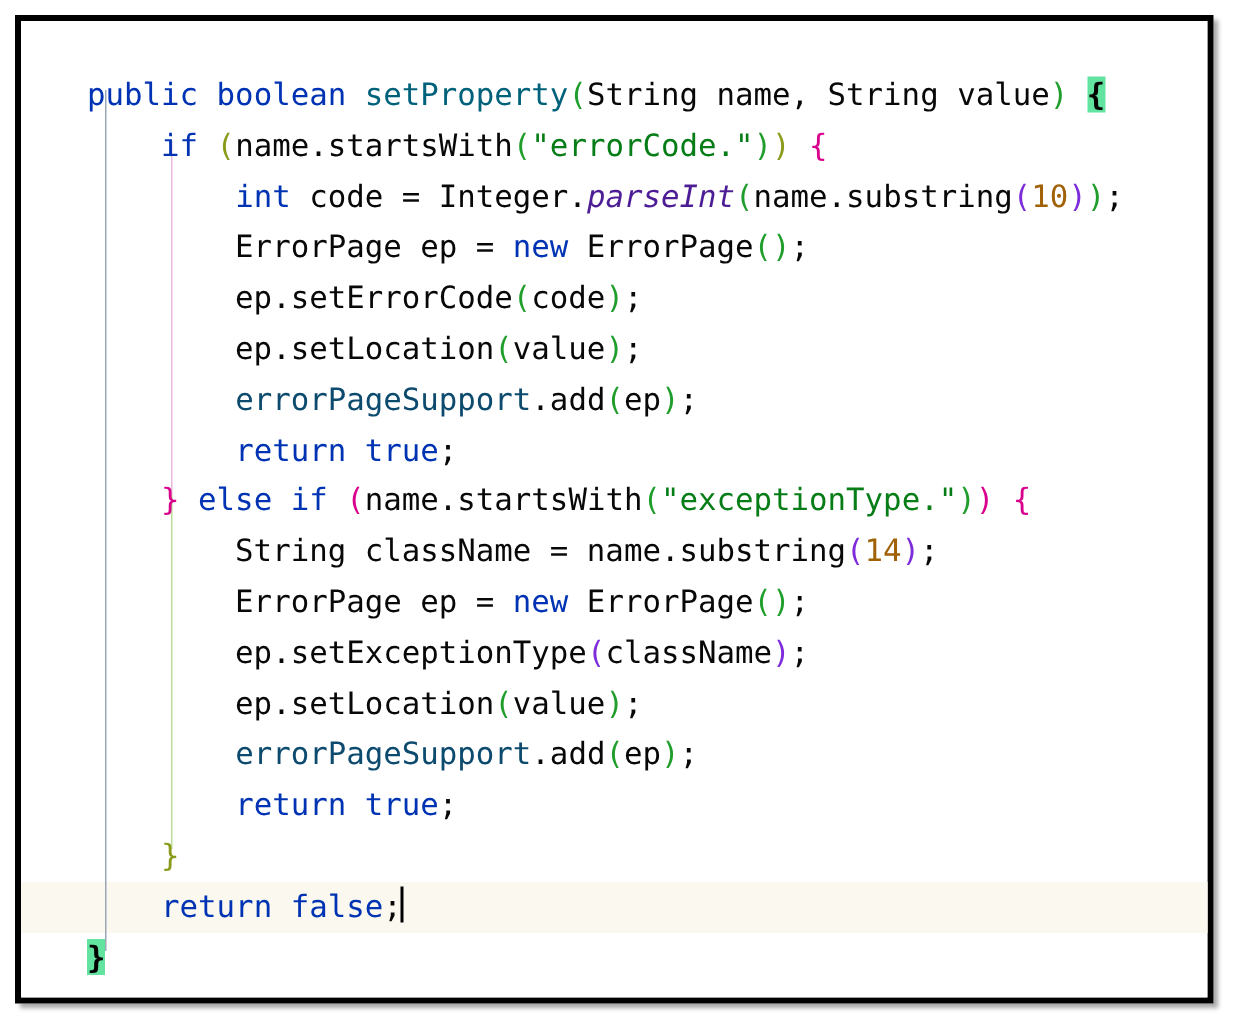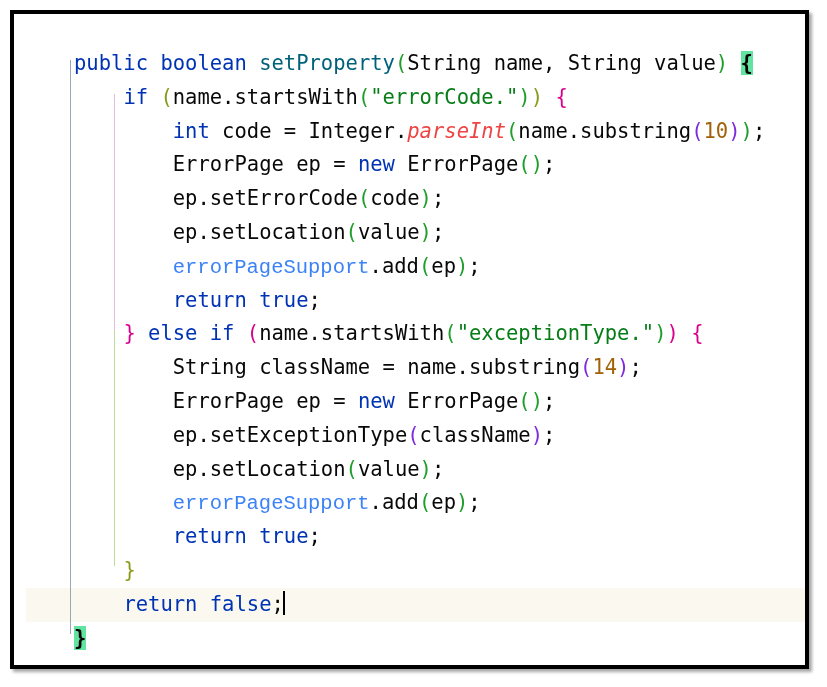--- a/index.html
+++ b/index.html
@@ -49,21 +49,20 @@
     left: 0;
     top: 0;
     width: 100%;
     padding-top: 33px;
     font-family: "DejaVu Sans Mono", monospace;
     font-size: 20.5px;
     line-height: 33.8px;
     white-space: pre;
     letter-spacing: 0px;
     color: #080808;
-    padding-left: 16px;
   }
 
   .line {
     position: relative;
     height: 33.8px;
     padding-left: 44px;
   }
 
   
   .line.current-line::before {
@@ -77,22 +76,22 @@
     z-index: 0;
   }
   .line > .line-text {
     position: relative;
     z-index: 2;
   }
 
   
   .kw        { color: #0033B3; }                 
   .method    { color: #00627A; }                 
-  .field     { color: #3b82f6; font-family: Liberation Mono, monospace; }                 
-  .static-m  { color: #ef4444; font-style: italic; } 
+  .field     { color: #0c4a6e; }                 
+  .static-m  { color: #4c1d95; font-style: italic; } 
   .str       { color: #067D17; }                 
   .num       { color: #a16207; }                 
   .plain     { color: #080808; }
   .p-green   { color: #1F9E2C; }                 
   .p-purple  { color: #7D2BDB; }                 
   .p-magenta { color: #D9008C; }                 
   .p-olive   { color: #8A9A19; }                 
 
   
   .brace-match {

